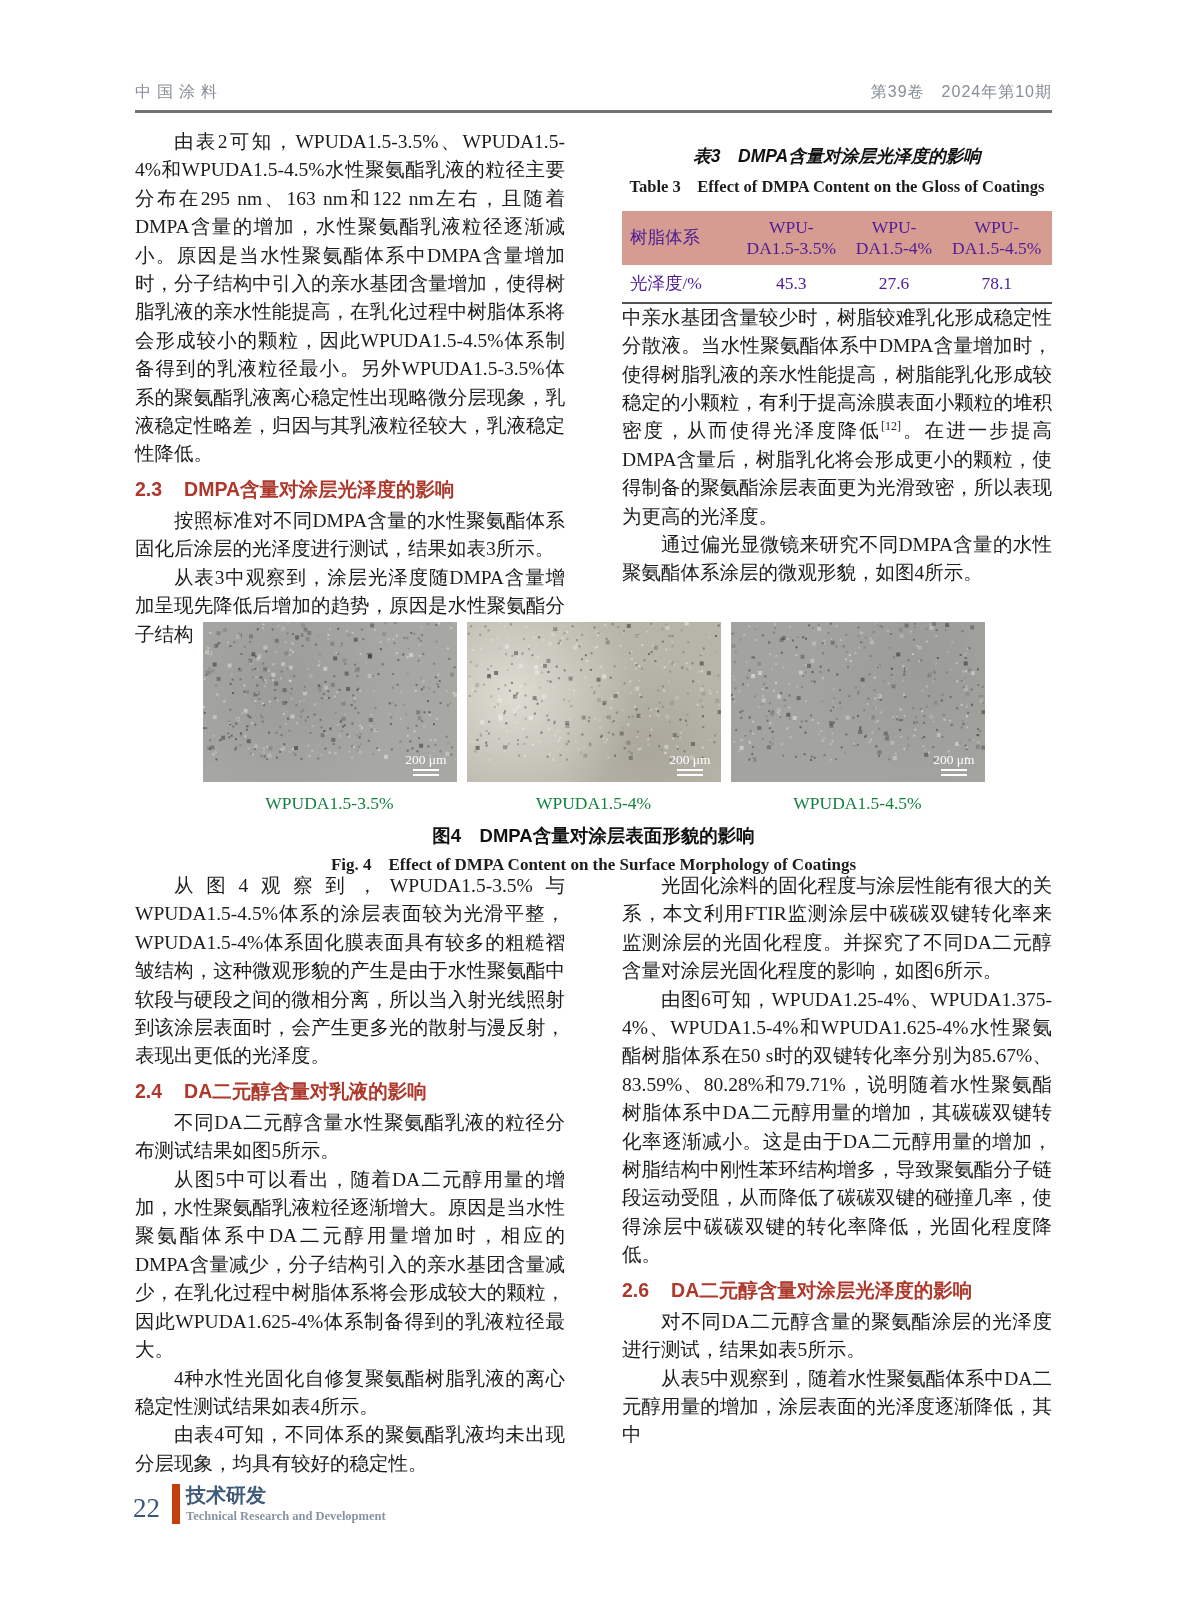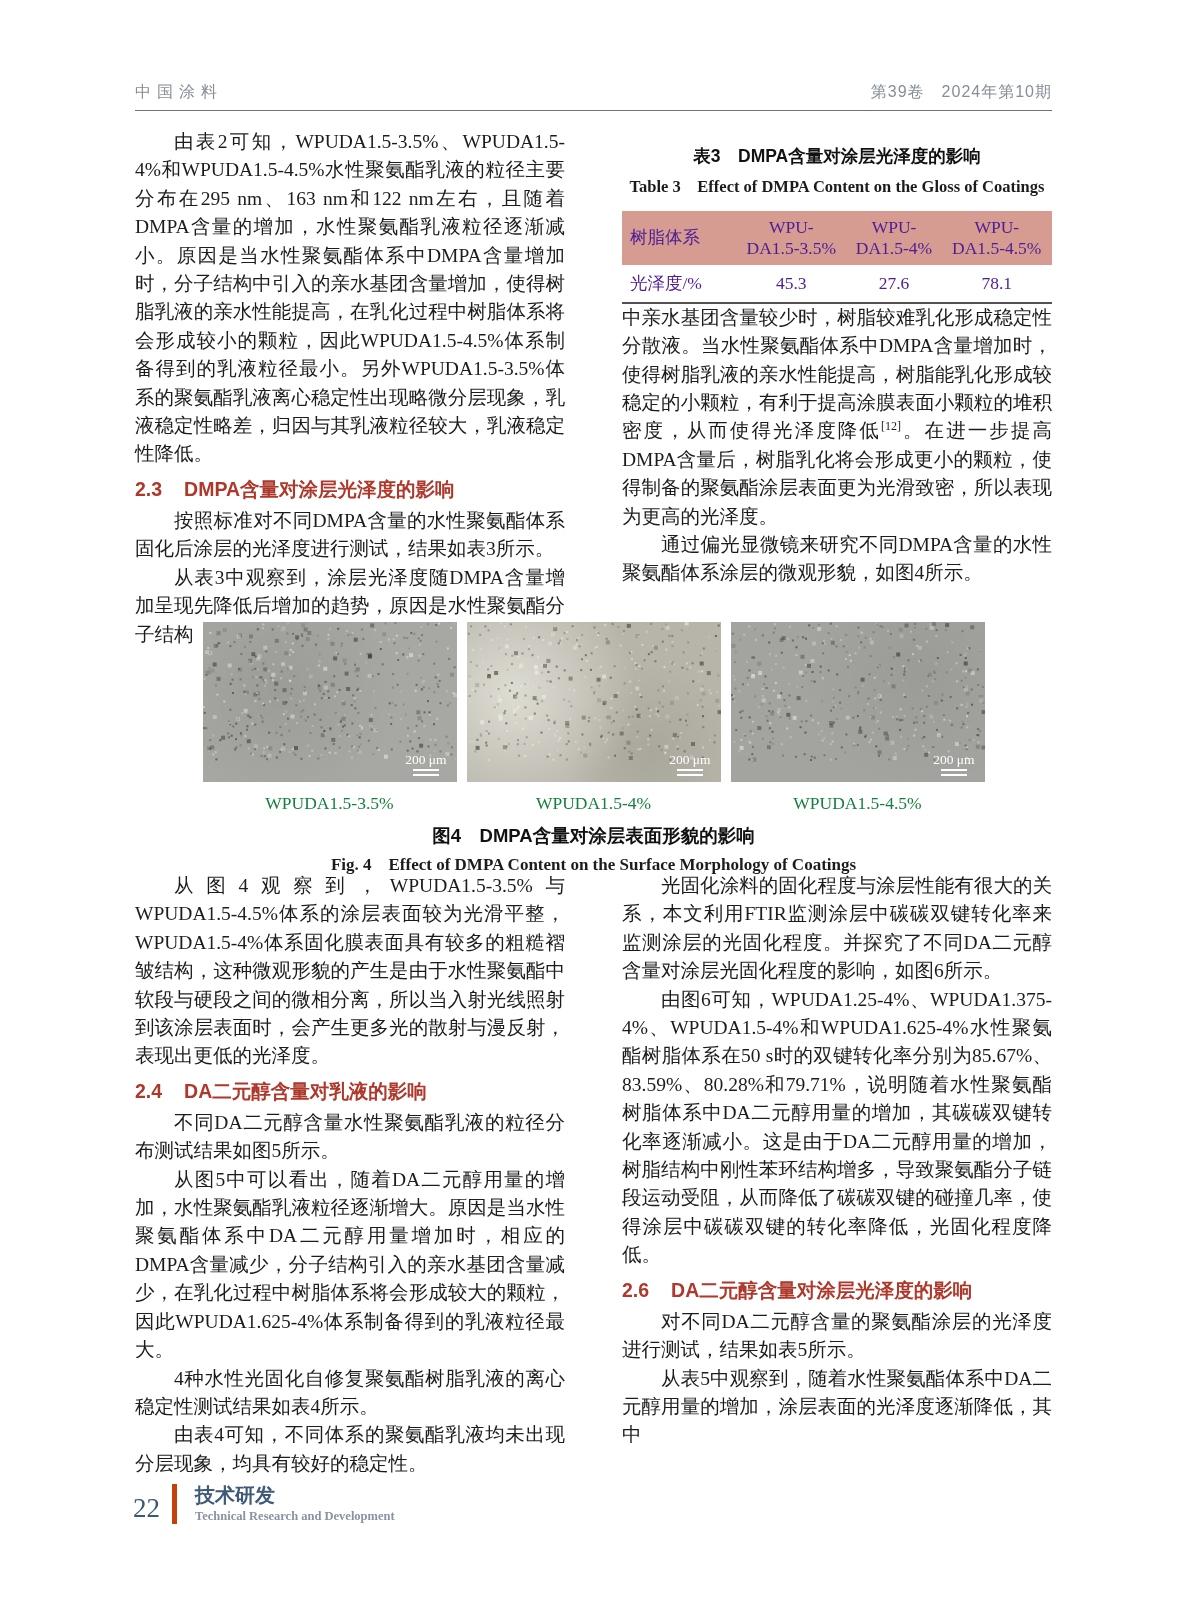--- a/index.html
+++ b/index.html
@@ -1,41 +1,41 @@
 <!DOCTYPE html>
 <html><head>
 <meta charset="utf-8">
 <style>
   html,body{margin:0;padding:0;background:#ffffff;}
   .page{position:relative;width:1187px;height:1600px;background:#ffffff;overflow:hidden;
         font-family:"Liberation Serif","DejaVu Serif",serif;color:#1c1c1c;}
 
   
   .hdr{position:absolute;left:135px;right:135px;top:82px;display:flex;justify-content:space-between;
-       align-items:flex-end;padding-bottom:7px;border-bottom:1px solid #737373;
+       align-items:flex-end;padding-bottom:7px;border-bottom:3px solid #737373;
        font-family:"Liberation Sans","DejaVu Sans",sans-serif;color:#878e96;font-size:16px;}
   .hdr .journal{letter-spacing:6px;}
   .hdr .issue{letter-spacing:1px;}
 
   
   .col{position:absolute;width:430px;text-align:justify;font-size:19.5px;line-height:28.4px;}
   .col.tl{left:135px;top:128px;}
   .col.tr{left:622px;top:142px;}
   .col.bl{left:135px;top:872px;}
   .col.br{left:622px;top:872px;}
   p.para{margin:0;text-indent:2em;}
   p.noind{text-indent:0;}
   sup{font-size:12px;line-height:0;}
   h3.sec{margin:7px 0 5px;text-align:left;font-family:"Liberation Sans","DejaVu Sans",sans-serif;
          font-size:19.5px;font-weight:bold;color:#ad382b;line-height:26px;}
   h3.sec .num{margin-right:22px;}
 
   
   .tblcap-zh{text-align:center;font-weight:bold;font-size:17.5px;margin:0 0 3px;color:#111;
-             font-family:"Liberation Sans","DejaVu Sans",sans-serif;}
+             font-family:"Liberation Sans","DejaVu Sans",sans-serif;font-style:italic;}
   .tblcap-en{text-align:center;font-weight:bold;font-size:16.5px;margin:0 0 9px;}
   table.t3{width:100%;border-collapse:collapse;font-size:17.5px;line-height:21px;color:#4c1d95;}
   table.t3 th{background:#d69c92;font-weight:normal;text-align:center;vertical-align:middle;
               padding:6px 2px;white-space:pre-line;}
   table.t3 th:first-child{text-align:left;padding-left:8px;width:104px;}
   table.t3 td{padding:8px 2px;text-align:center;border-bottom:2px solid #55514e;}
   table.t3 td:first-child{text-align:left;padding-left:8px;}
   .after-table{margin-top:26px;}
 
   
@@ -52,21 +52,21 @@
   .scalebar .bars i{display:block;width:26px;height:2px;background:#ffffff;margin:3px auto 0;}
   .panel-labels{display:flex;justify-content:center;gap:10px;margin-top:11px;}
   .panel-labels span{width:254px;text-align:center;color:#15803d;font-size:17.5px;}
   .figcap-zh{text-align:center;font-weight:bold;font-size:18.5px;margin-top:9px;color:#111;
              font-family:"Liberation Sans","DejaVu Sans",sans-serif;}
   .figcap-en{text-align:center;font-weight:bold;font-size:17px;margin-top:5px;}
 
   
   .ftr{position:absolute;left:133px;top:1484px;display:flex;align-items:center;}
   .ftr .pageno{font-size:27px;color:#3b5878;margin-right:12px;padding-top:8px;}
-  .ftr .fsec{border-left:5px solid #c2410c;padding-left:18px;}
+  .ftr .fsec{border-left:8px solid #c2410c;padding-left:6px;}
   .ftr .fzh{font-family:"Liberation Sans","DejaVu Sans",sans-serif;font-weight:bold;font-size:20px;
             color:#3e5a78;line-height:1.15;}
   .ftr .fen{font-size:12.5px;color:#8793a3;font-weight:bold;margin-top:2px;}
 </style>
 </head>
 <body>
 
 <div class="page">
 
   <div class="hdr">

